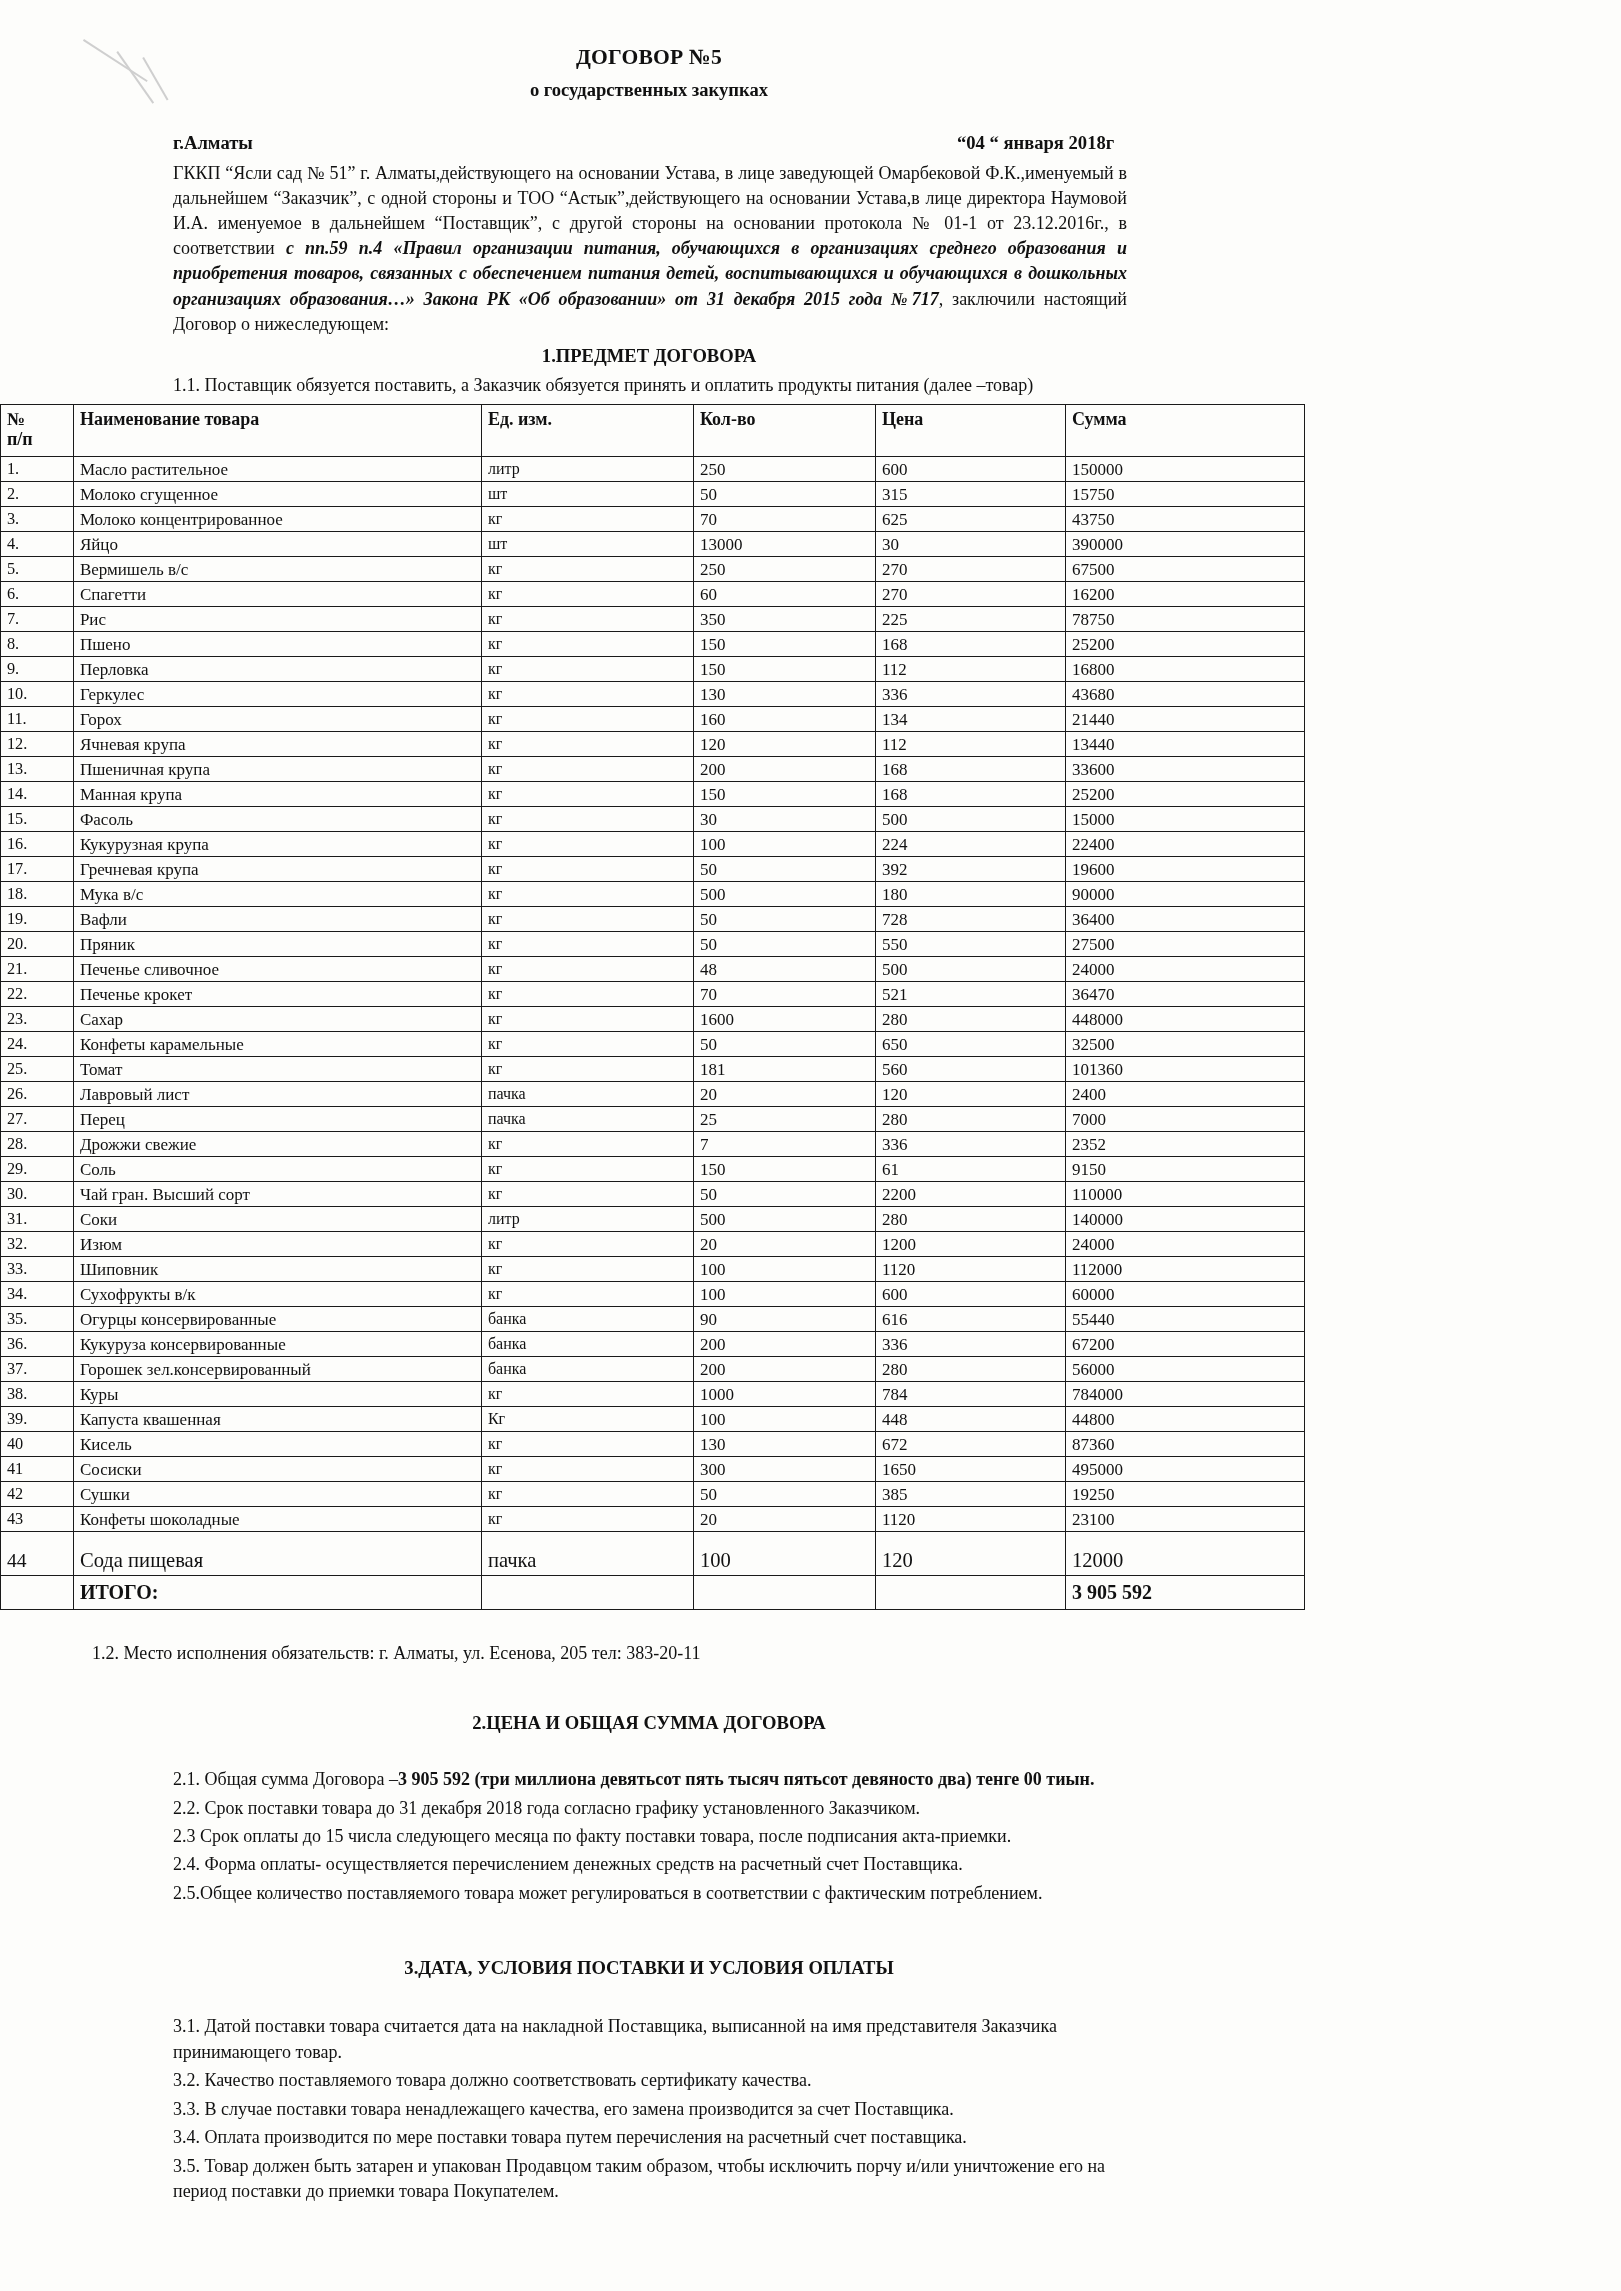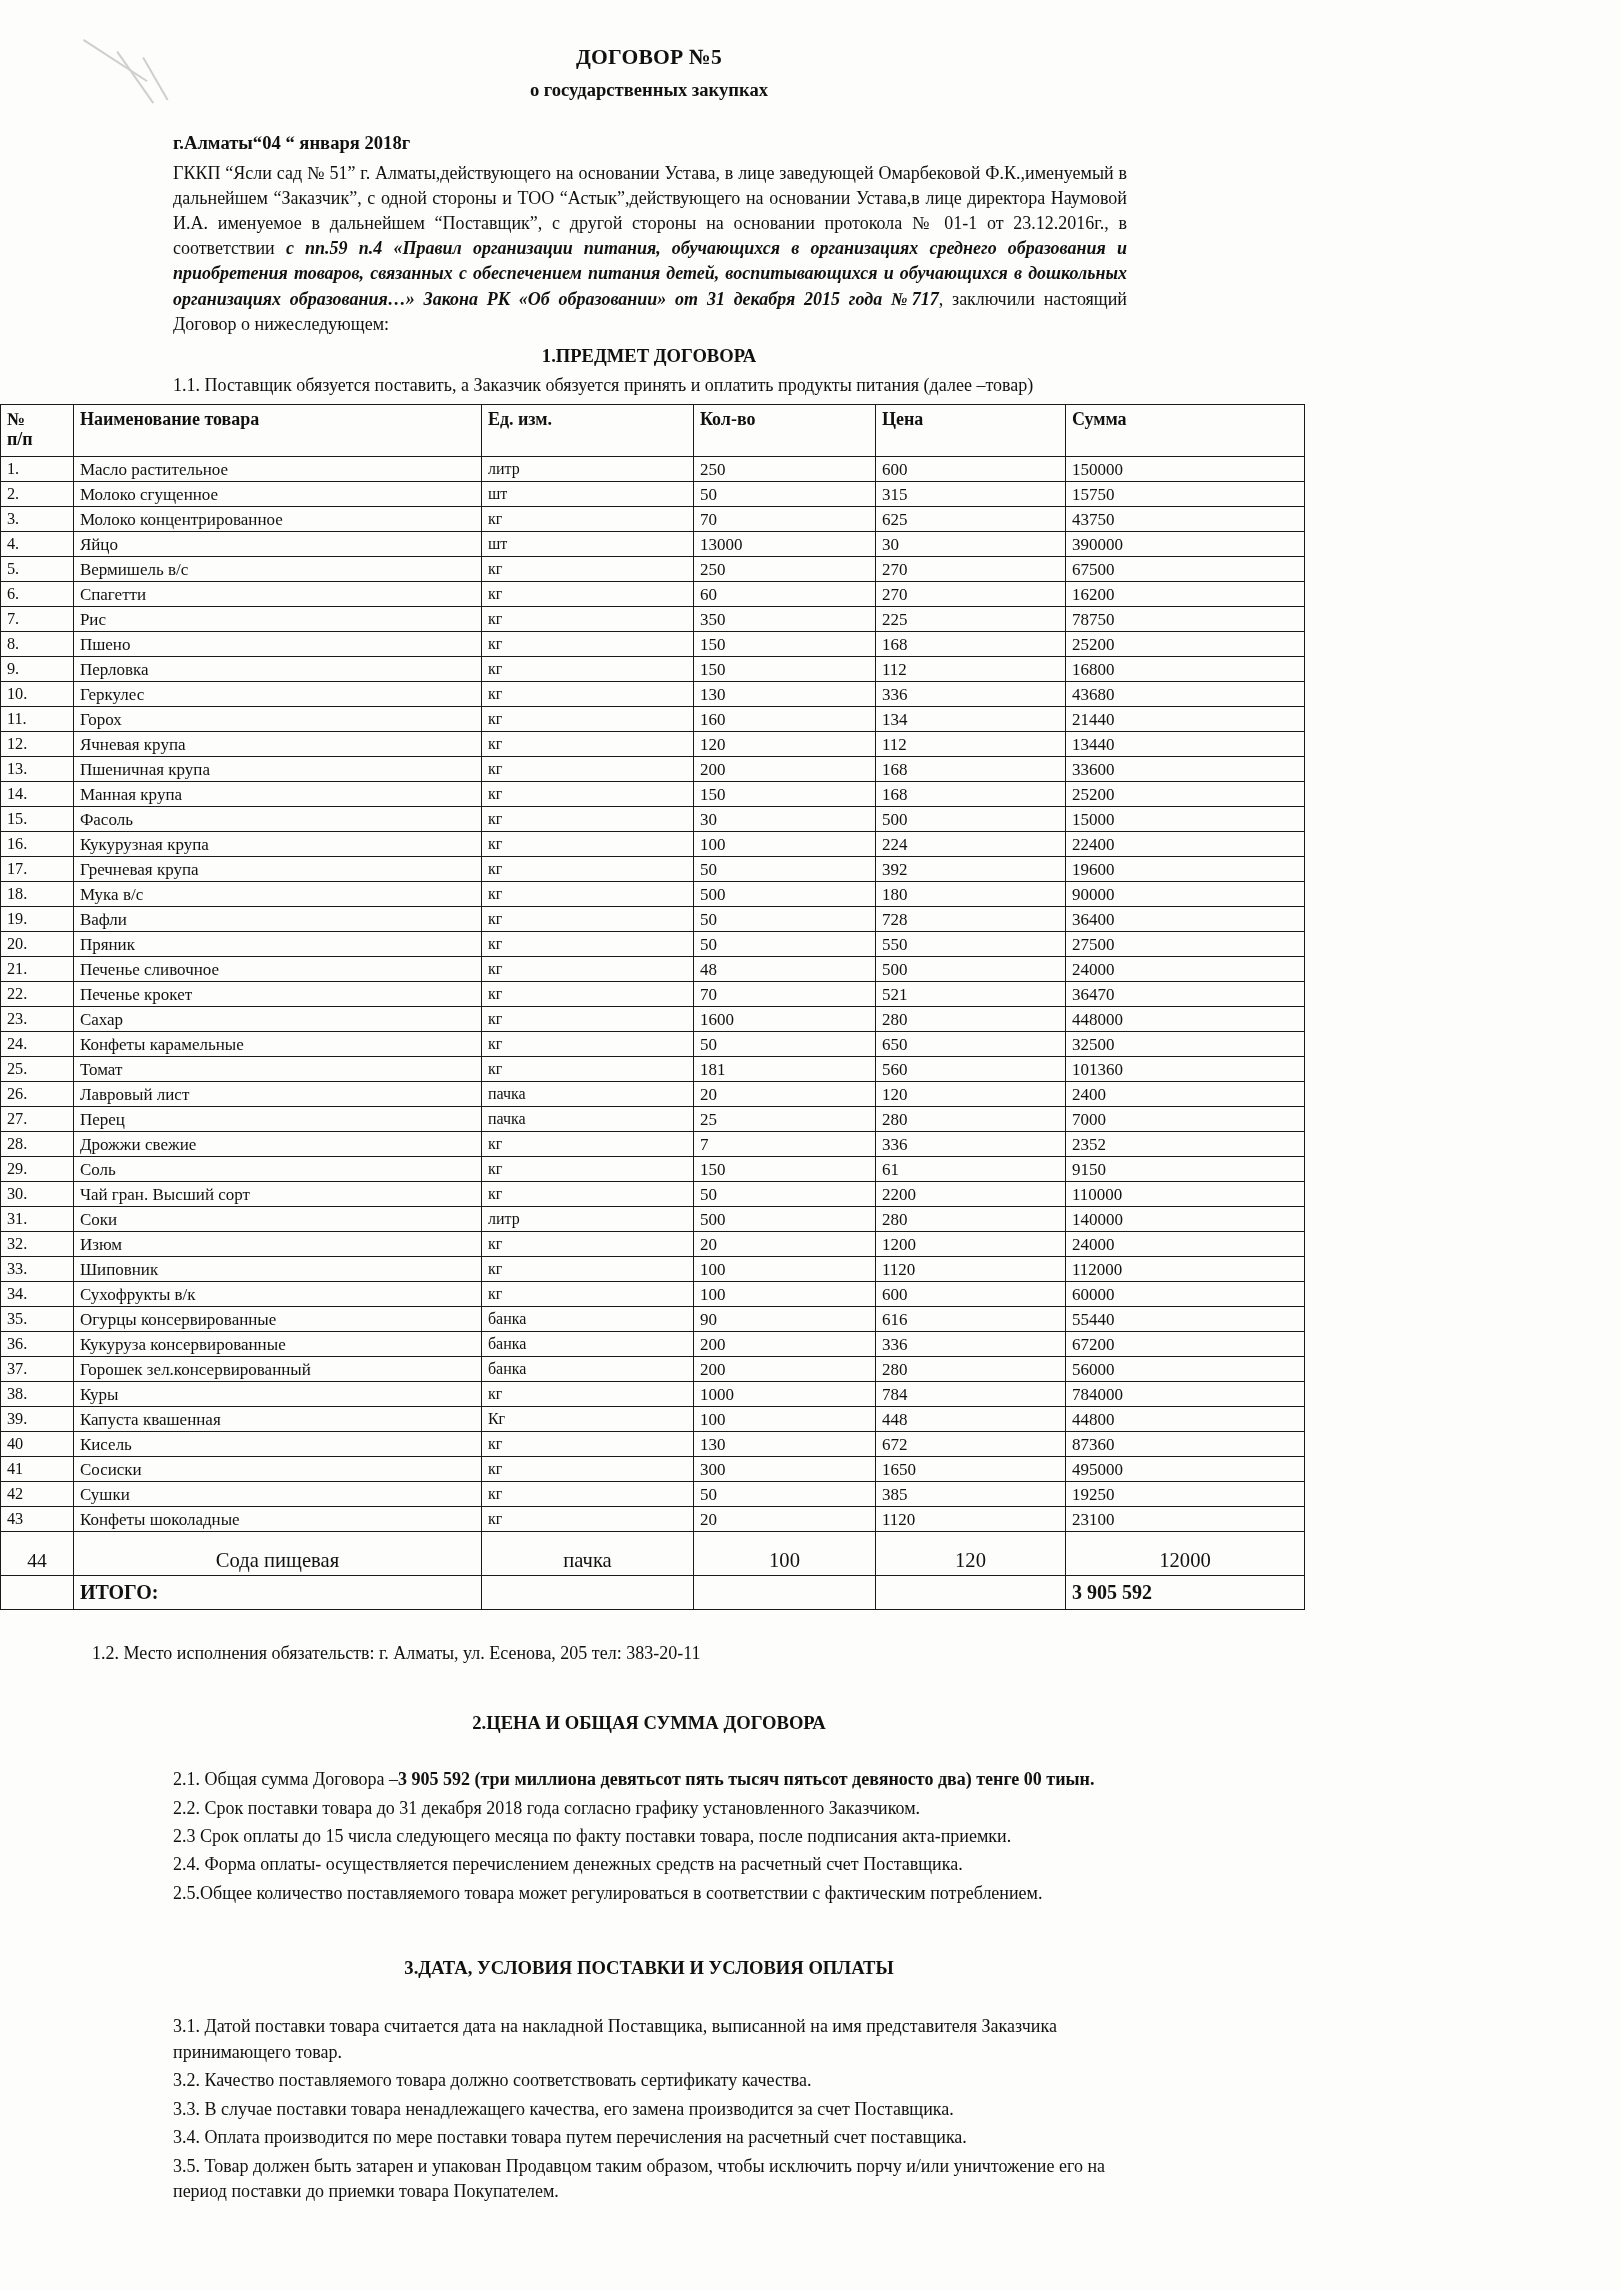--- a/index.html
+++ b/index.html
@@ -47,21 +47,21 @@
   .doc-subtitle {
     font-size: 18.6px;
     font-weight: bold;
     margin-top: 8.8px;
   }
 
   .meta-row {
     margin-top: 31px;
     padding: 0 176px 0 173px;
     display: flex;
-    justify-content: flex-start;
+    justify-content: space-between;
     font-size: 18.6px;
     font-weight: bold;
   }
   .meta-city { }
   .meta-date { margin-right: 7.8px; }
 
   .intro {
     margin-top: 6.9px;
     padding: 0 171px 0 173px;
     font-size: 18px;
@@ -115,21 +115,21 @@
   col.c-qty   { width: 182px; }
   col.c-price { width: 190px; }
   col.c-sum   { width: 239px; }
 
   td.no { font-size: 16.3px; }
   td.unit { font-size: 16px; }
   td.qty, td.price, td.sum { font-size: 17px; }
   td.name { font-size: 17px; }
   tr.row { height: 25px; }
 
-  tr.row-last td { font-size: 20.6px; padding-top: 17px; padding-bottom: 2.9px; text-align: center; }
+  tr.row-last td { font-size: 20.6px; padding-top: 17px; padding-bottom: 2.9px; }
   tr.row-last td.no { font-size: 19.6px; }
 
   tr.total td {
     font-weight: bold;
     font-size: 20px;
     padding-top: 4.9px;
     padding-bottom: 5.9px;
   }
 
   .after-table { margin-top: 33px; }

